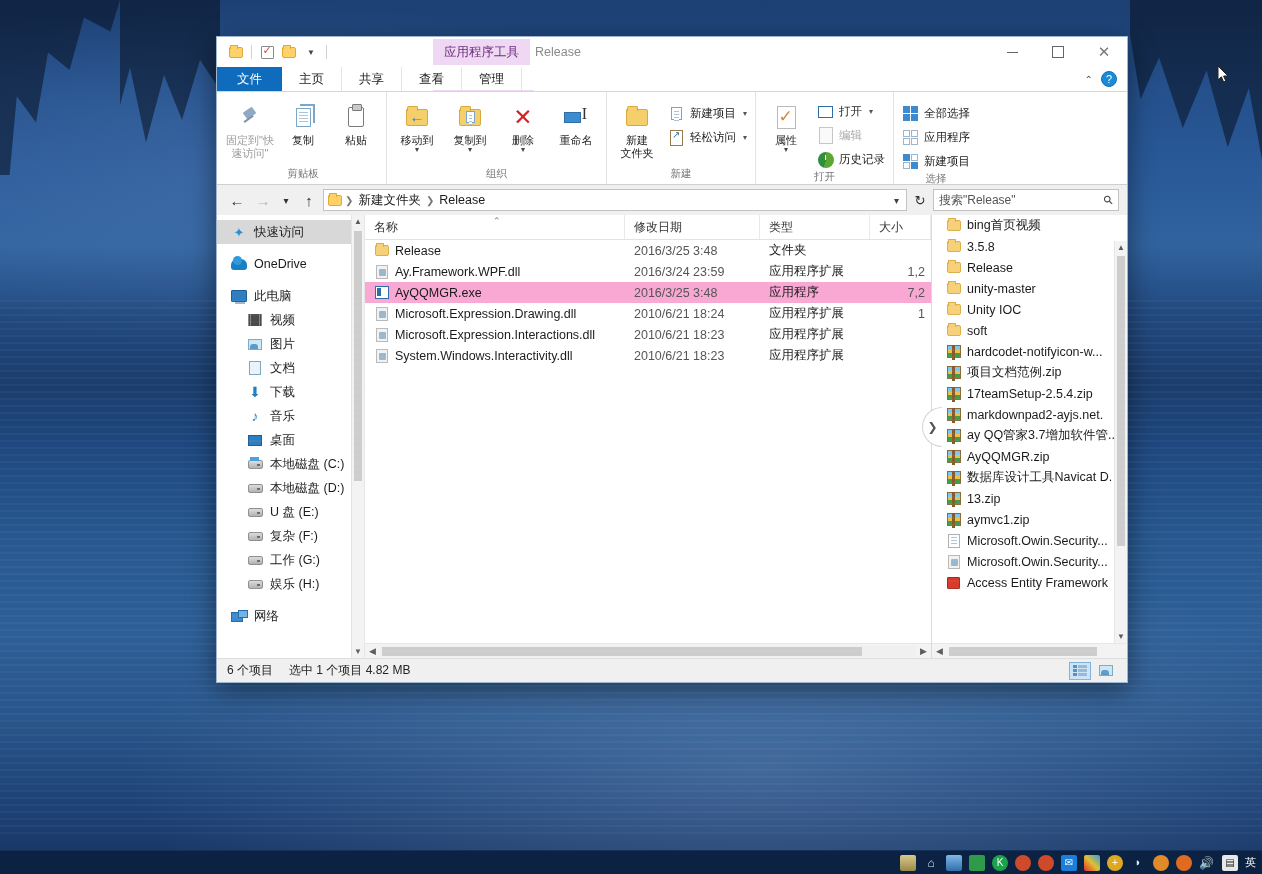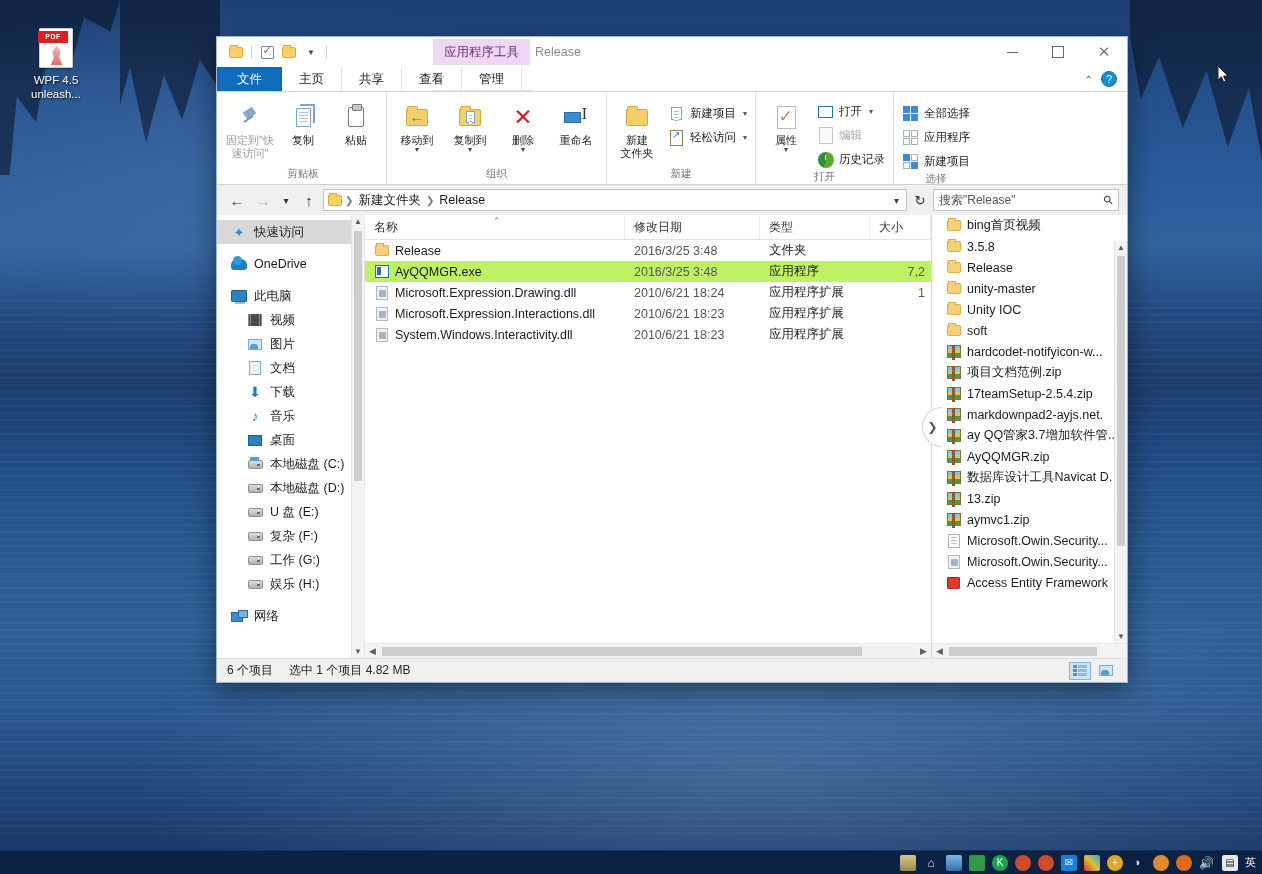--- a/index.html
+++ b/index.html
@@ -299,21 +299,21 @@
   #filelist { flex: 1; display: flex; flex-direction: column; min-width: 0; background: #fff; }
   #colhdr { height: 25px; display: flex; align-items: stretch; border-bottom: 1px solid #e2e2e2; background: #fff; position: relative; flex: none; }
   .col { display: flex; align-items: center; font-size: 12px; color: #333; padding-left: 9px; border-right: 1px solid #eaeaea; position: relative; }
   .col.name { width: 260px; flex: none; }
   .col.date { width: 135px; flex: none; }
   .col.type { width: 110px; flex: none; }
   .col.size { flex: 1; font-family: Liberation Mono, monospace; }
   .sort-mark { position: absolute; left: 128px; top: 1px; font-size: 9px; color: #777; }
   #rows { flex: 1; overflow: hidden; }
   .frow { height: 21px; display: flex; align-items: center; font-size: 12.5px; color: #1a1a1a; }
-  .frow.sel { background: #bef264; justify-content: center; }
+  .frow.sel { background: #f9a8d4; justify-content: center; }
   .fcell { padding-left: 9px; white-space: nowrap; overflow: hidden; }
   .fcell.name { width: 260px; flex: none; display: flex; align-items: center; gap: 6px; }
   .fcell.date { width: 135px; flex: none; color: #555; }
   .fcell.type { width: 110px; flex: none; }
   .fcell.size { flex: 1; text-align: right; padding-right: 6px; color: #555; }
   .fico { width: 15px; height: 15px; flex: none; display: flex; align-items: center; justify-content: center; }
   .fico .fld { width: 14px; height: 11px; background: #f7d07a; border: 1px solid #dfae4c; border-radius: 1px 2px 2px 2px; position: relative; }
   .fico .fld::before { content: ""; position: absolute; left: 0; top: -3px; width: 6px; height: 3px; background: #f7d07a; border: 1px solid #dfae4c; border-bottom: none; }
   .fico .dll { width: 12px; height: 14px; background: #f2f2f2; border: 1px solid #b9b9b9; position: relative; }
   .fico .dll::after { content: ""; position: absolute; left: 2px; top: 3px; width: 7px; height: 7px; background: #9bb7cc; border-radius: 1px; }
@@ -384,28 +384,20 @@
 </style>
 </head>
 <body>
 
 <div id="desktop">
 
   <div class="tree" style="left:0;top:0;width:120px;height:175px;clip-path:polygon(0 0,100% 0,92% 18%,70% 10%,58% 40%,40% 30%,30% 70%,14% 55%,8% 100%,0 100%);"></div>
   <div class="tree" style="left:120px;top:0;width:100px;height:150px;clip-path:polygon(0 0,100% 0,100% 60%,80% 40%,62% 80%,44% 50%,26% 95%,10% 45%,0 70%);"></div>
   <div class="tree" style="left:1130px;top:0;width:132px;height:160px;clip-path:polygon(0 0,100% 0,100% 100%,90% 55%,74% 92%,58% 44%,40% 80%,22% 36%,8% 62%,0 22%);"></div>
 
-  <div id="desk-icon">
-    <div class="pdf-glyph">
-      <div class="band">PDF</div>
-      <div class="acro"></div>
-    </div>
-    <div>WPF 4.5</div>
-    <div>unleash...</div>
-  </div>
 
   <div id="explorer">
 
     <div id="titlebar">
       <div id="qat">
         <div class="qat-btn">
             <span class="mini-folder"></span>
           </div>
         <div class="qat-sep"></div>
         <div class="qat-btn">
@@ -756,20 +748,31 @@
           <div class="frow">
             <div class="fcell name">
               <span class="fico">
                   <span class="fld"></span>
                 </span>
               <span>Release</span>
             </div>
             <div class="fcell date">2016/3/25 3:48</div>
             <div class="fcell type">文件夹</div>
             <div class="fcell size"></div>
+          </div>
+          <div class="frow">
+            <div class="fcell name">
+              <span class="fico">
+                  <span class="dll"></span>
+                </span>
+              <span>Ay.Framework.WPF.dll</span>
+            </div>
+            <div class="fcell date">2016/3/24 23:59</div>
+            <div class="fcell type">应用程序扩展</div>
+            <div class="fcell size">1,2</div>
           </div>
           <div class="frow sel">
             <div class="fcell name">
               <span class="fico">
                   <span class="exe"></span>
                 </span>
               <span>AyQQMGR.exe</span>
             </div>
             <div class="fcell date">2016/3/25 3:48</div>
             <div class="fcell type">应用程序</div>

